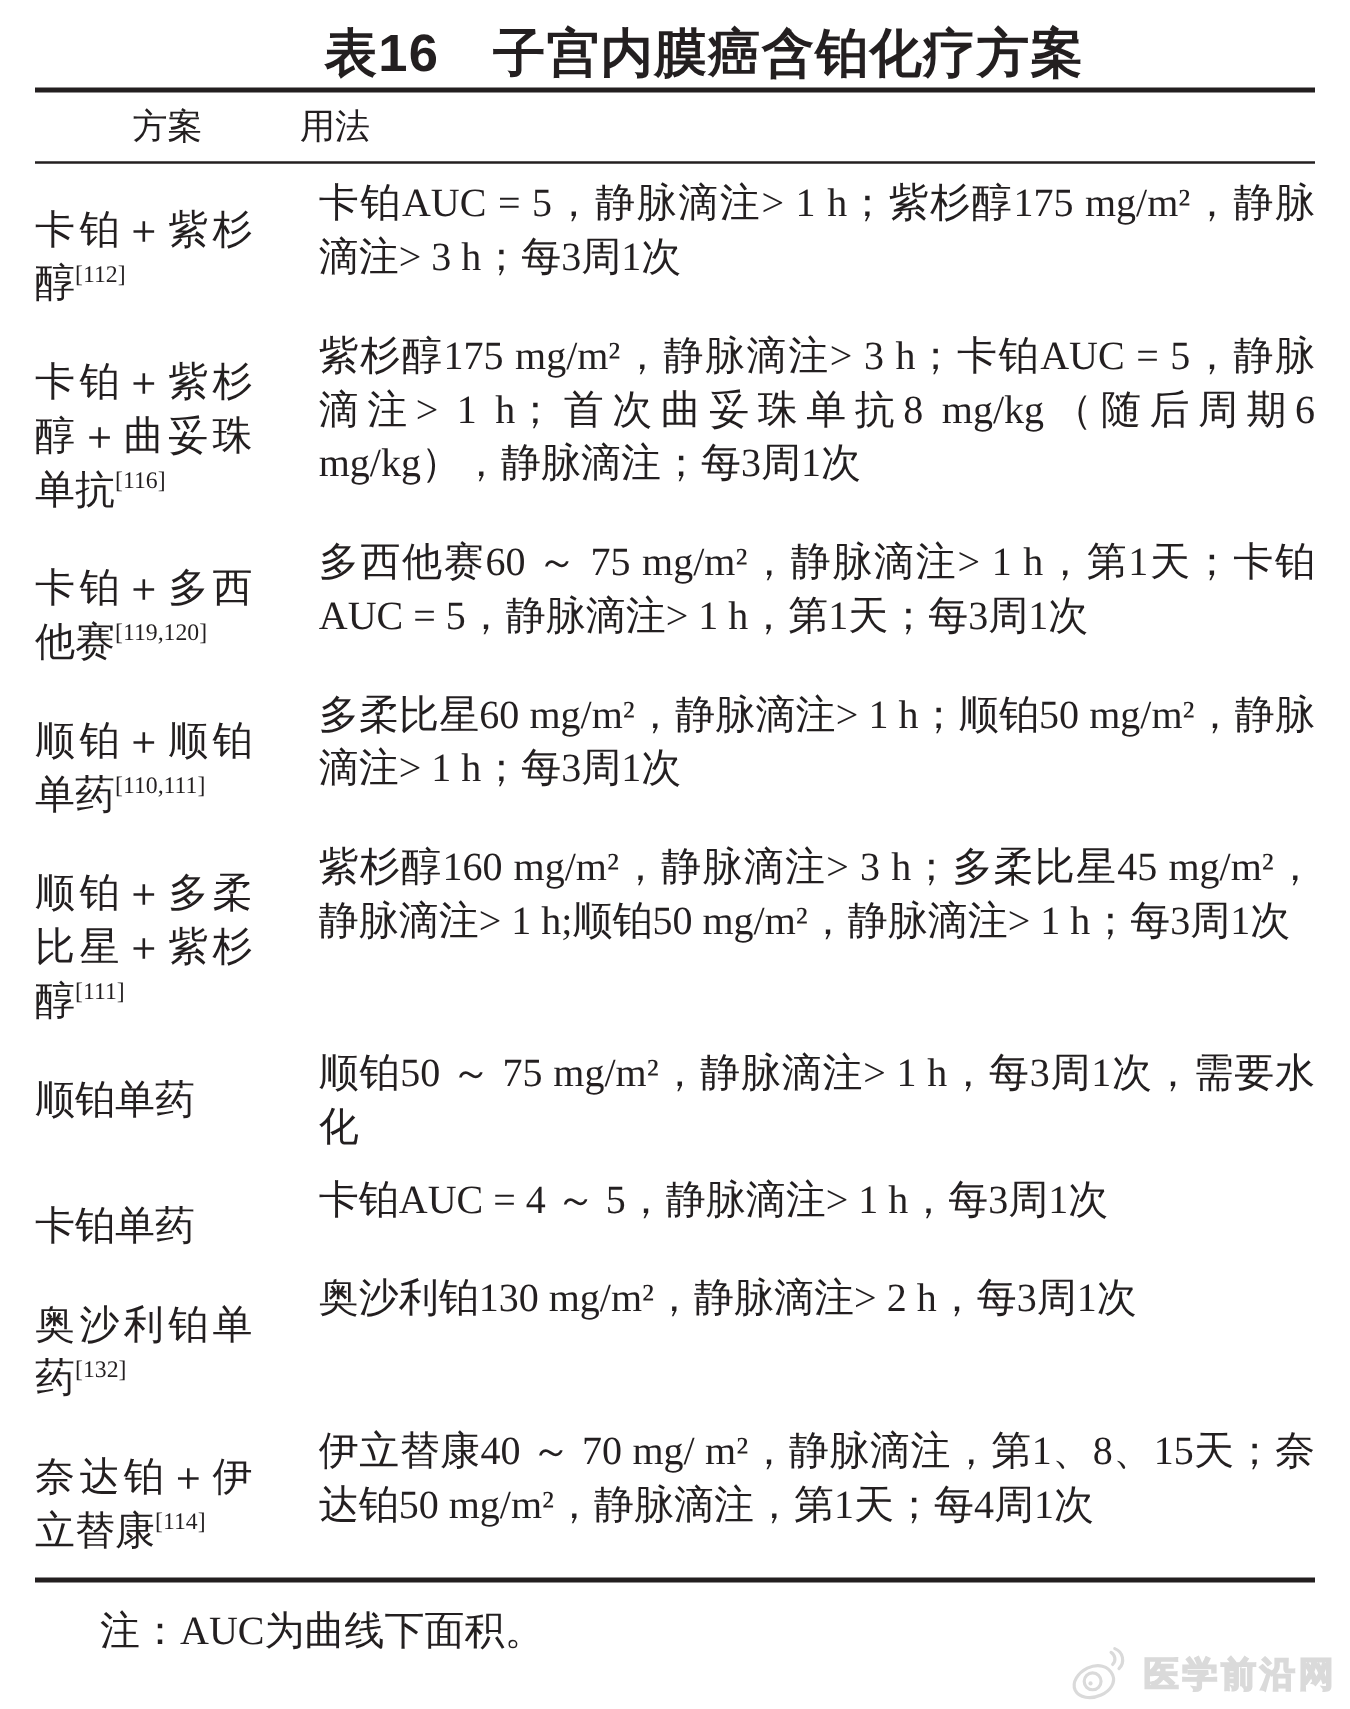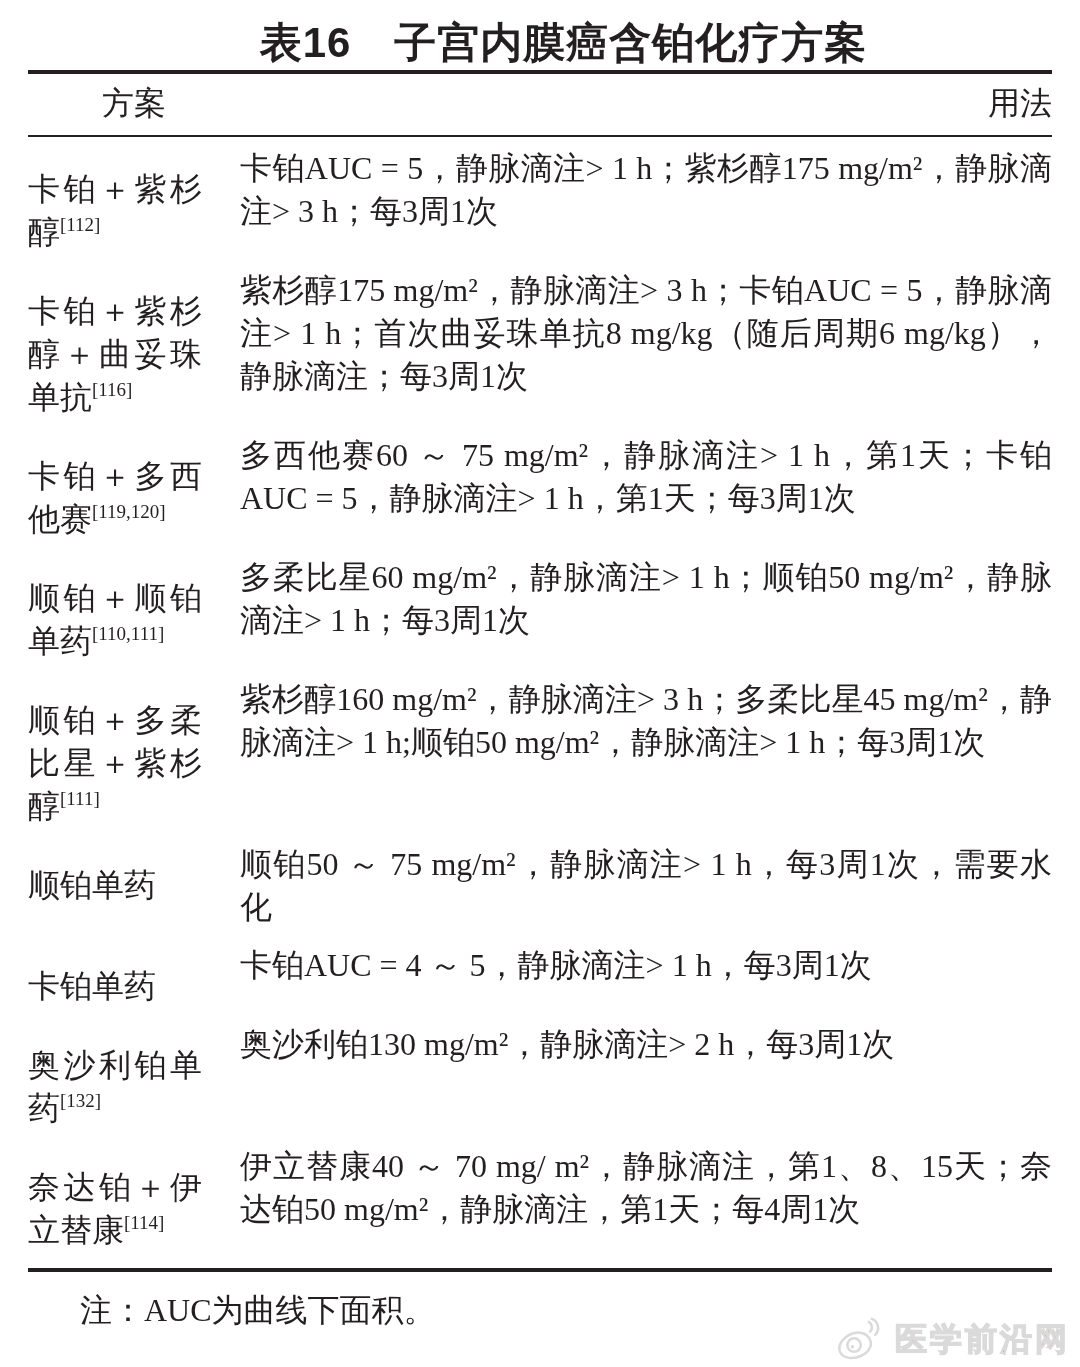--- a/index.html
+++ b/index.html
@@ -22,54 +22,55 @@
     font-family: "Liberation Sans", "DejaVu Sans", sans-serif;
     letter-spacing: 1px;
     padding-left: 47px;
   }
 
   .table { margin: 0 28px; }
   .rule { width: 100%; }
   .rule.thick { border-top: 4px solid #231f20; }
   .rule.thin  { border-top: 2px solid #231f20; }
 
-  .thead { display: flex; align-items: center; padding: 8px 0 9px; font-size: 32px; }
+  .thead { display: flex; align-items: center; padding: 8px 0 9px; font-size: 28px; }
   .th-regimen { width: 212px; text-align: center; }
-  .th-usage   { flex: 1; text-align: right; }
+  .th-usage   { flex: 1; text-align: left; }
 
   .tbody { padding: 10px 0 12px; }
   .tr { display: flex; margin-bottom: 15px; }
   .tr:last-child { margin-bottom: 4px; }
 
   .td { font-size: 32px; line-height: 43px; }
   .td-regimen {
     width: 174px;
     margin-right: 38px;
     text-align: justify;
     text-justify: inter-character;
     margin-top: 21px;
   }
   .td-usage {
     flex: 1;
     text-align: justify;
     text-justify: inter-character;
+    margin-left: 15px;
   }
   sup.ref { font-size: 19px; line-height: 0; vertical-align: super; letter-spacing: 0; }
 
   .note { margin: 16px 28px 0; padding-left: 52px; font-size: 32px; line-height: 44px; }
 
   .watermark {
     position: absolute;
     right: 10px; bottom: 4px;
     display: flex; align-items: center; gap: 8px;
     user-select: none;
   }
   .watermark-text {
     font-family: "Liberation Sans", "DejaVu Sans", sans-serif;
-    font-size: 32px;
+    font-size: 28px;
     font-weight: 700;
     letter-spacing: 3px;
     color: #c2410c;
     -webkit-text-stroke: 1.4px #dadada;
     text-stroke: 1.4px #dadada;
   }
   .watermark svg { display: block; }
 </style>
 </head>
 <body>

